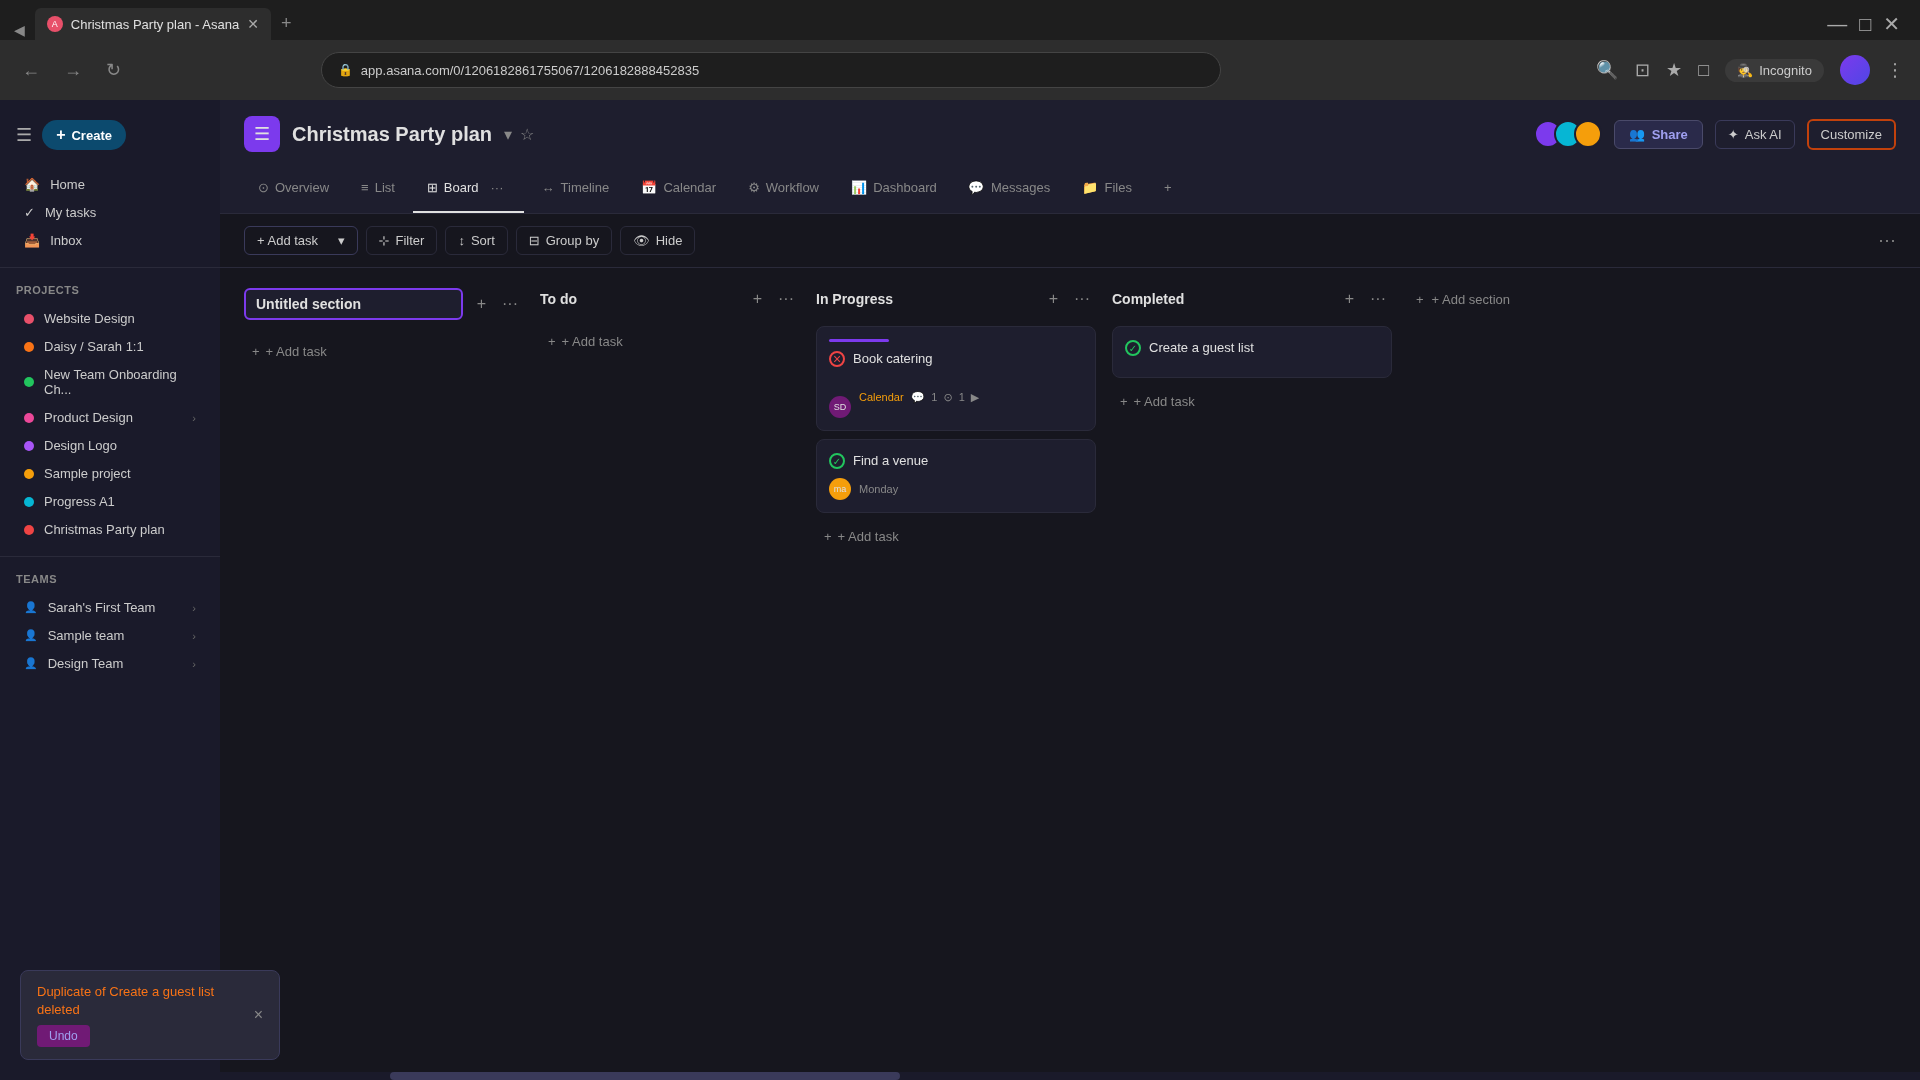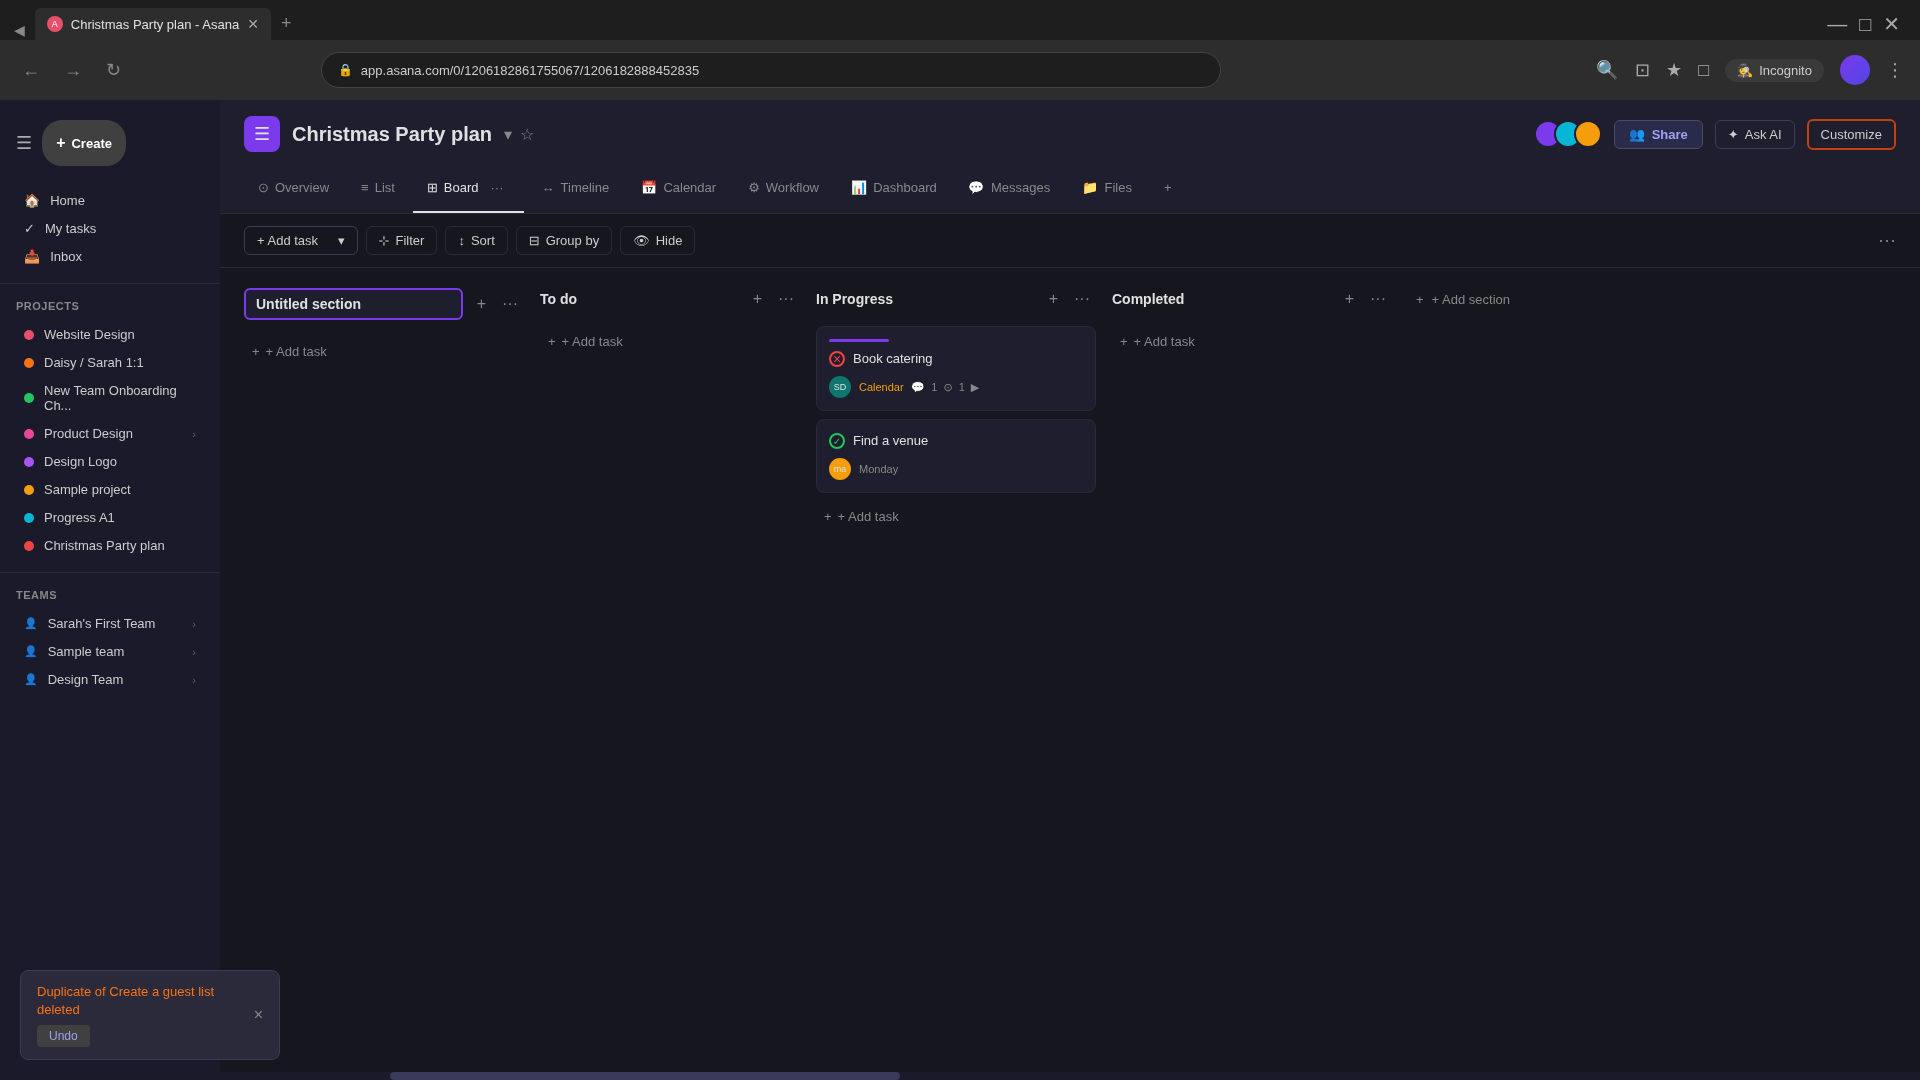--- a/index.html
+++ b/index.html
@@ -21,21 +21,21 @@
     .incognito-badge { background: #3a3a3a; border-radius: 16px; padding: 4px 12px; font-size: 13px; color: #ccc; display: flex; align-items: center; gap: 6px; }
     .user-avatar { width: 30px; height: 30px; border-radius: 50%; background: linear-gradient(135deg, #7c3aed, #4f46e5); display: flex; align-items: center; justify-content: center; font-size: 12px; color: white; cursor: pointer; }
 
     
     .app-layout { display: flex; height: 980px; background: #1e1e2e; }
 
     
     .sidebar { width: 220px; background: #1a1a2a; display: flex; flex-direction: column; padding: 12px 0; flex-shrink: 0; overflow-y: auto; }
     .sidebar-header { display: flex; align-items: center; padding: 8px 16px; gap: 10px; margin-bottom: 8px; }
     .menu-icon { color: #aaa; font-size: 18px; cursor: pointer; }
-    .create-btn { background: #404040; color: white; border: none; border-radius: 20px; padding: 14px 14px; font-size: 13px; font-weight: 600; cursor: pointer; display: flex; align-items: center; gap: 6px; }
+    .create-btn { background: #0c4a6e; color: white; border: none; border-radius: 20px; padding: 6px 14px; font-size: 13px; font-weight: 600; cursor: pointer; display: flex; align-items: center; gap: 6px; }
     .create-btn::before { content: '+'; font-size: 16px; }
     .sidebar-section { padding: 4px 0; }
     .sidebar-item { display: flex; align-items: center; padding: 6px 16px; cursor: pointer; border-radius: 4px; margin: 1px 8px; font-size: 13px; color: #ccc; gap: 10px; }
     .sidebar-item .dot { width: 10px; height: 10px; border-radius: 50%; flex-shrink: 0; }
     .sidebar-item .chevron { margin-left: auto; color: #666; font-size: 11px; }
     .sidebar-label { font-size: 11px; font-weight: 600; color: #888; padding: 8px 16px 4px; text-transform: uppercase; letter-spacing: 0.5px; }
     .sidebar-divider { height: 1px; background: #2a2a3a; margin: 8px 0; }
 
     
     .main-content { flex: 1; display: flex; flex-direction: column; background: #16161e; overflow: hidden; }
@@ -98,21 +98,21 @@
     .add-section-col { min-width: 180px; }
     .add-section-btn { display: flex; align-items: center; gap: 8px; color: #888; font-size: 13px; cursor: pointer; padding: 8px; border-radius: 6px; }
 
     
     .in-progress-bar { height: 3px; background: #7c3aed; border-radius: 2px; width: 60px; margin-bottom: 8px; }
 
     
     .toast { position: fixed; bottom: 20px; left: 20px; background: #2a2a3a; border: 1px solid #3a3a5a; border-radius: 8px; padding: 12px 16px; display: flex; align-items: center; gap: 12px; z-index: 100; min-width: 260px; }
     .toast-text { font-size: 13px; color: #f97316; line-height: 1.4; }
     .toast-close { color: #888; font-size: 16px; cursor: pointer; flex-shrink: 0; }
-    .toast-undo { background: #404040; border: none; color: #a0a0f0; border-radius: 4px; padding: 4px 12px; font-size: 12px; cursor: pointer; margin-top: 6px; display: block; }
+    .toast-undo { background: #701a75; border: none; color: #a0a0f0; border-radius: 4px; padding: 4px 12px; font-size: 12px; cursor: pointer; margin-top: 6px; display: block; }
 
     
     .board-area::-webkit-scrollbar { height: 6px; }
     .board-area::-webkit-scrollbar-track { background: #1a1a2a; }
     .board-area::-webkit-scrollbar-thumb { background: #3a3a5a; border-radius: 3px; }
     .bottom-scrollbar { height: 8px; background: #1a1a2a; position: relative; }
     .bottom-scrollbar-thumb { height: 8px; background: #3a3a5a; border-radius: 4px; width: 30%; position: absolute; left: 10%; }
   </style>
 </head>
 <body>
@@ -377,21 +377,21 @@
           </div>
         </div>
 
         <div class="task-card">
           <div class="in-progress-bar"></div>
           <div class="task-card-header">
             <div class="task-checkbox cancelled"></div>
             <span class="task-title">Book catering</span>
           </div>
           <div class="task-meta">
-            <div class="task-avatar" style="background:#0f766e;">
+            <div class="task-avatar" style="background:#701a75;margin-top:20px;">
               <span>SD</span>
             </div>
             <span class="task-date tomorrow">Calendar</span>
             <div class="task-actions-row">
               <span>💬</span>
               <span>1</span>
               <span>⊙</span>
               <span>1</span>
               <span>▶</span>
             </div>
@@ -419,20 +419,26 @@
 
       <div class="board-column" style="min-width:280px;max-width:300px;">
         <div class="column-header">
           <span class="column-title">Completed</span>
           <div class="column-actions">
             <button class="col-btn">+</button>
             <button class="col-btn">···</button>
           </div>
         </div>
 
+        <div class="task-card">
+          <div class="task-card-header">
+            <div class="task-checkbox completed"></div>
+            <span class="task-title">Create a guest list</span>
+          </div>
+        </div>
 
         <div class="add-task-card">
           <span>+</span>
           <span>+ Add task</span>
         </div>
       </div>
 
       <div class="add-section-col">
         <div class="add-section-btn">
           <span>+</span>

